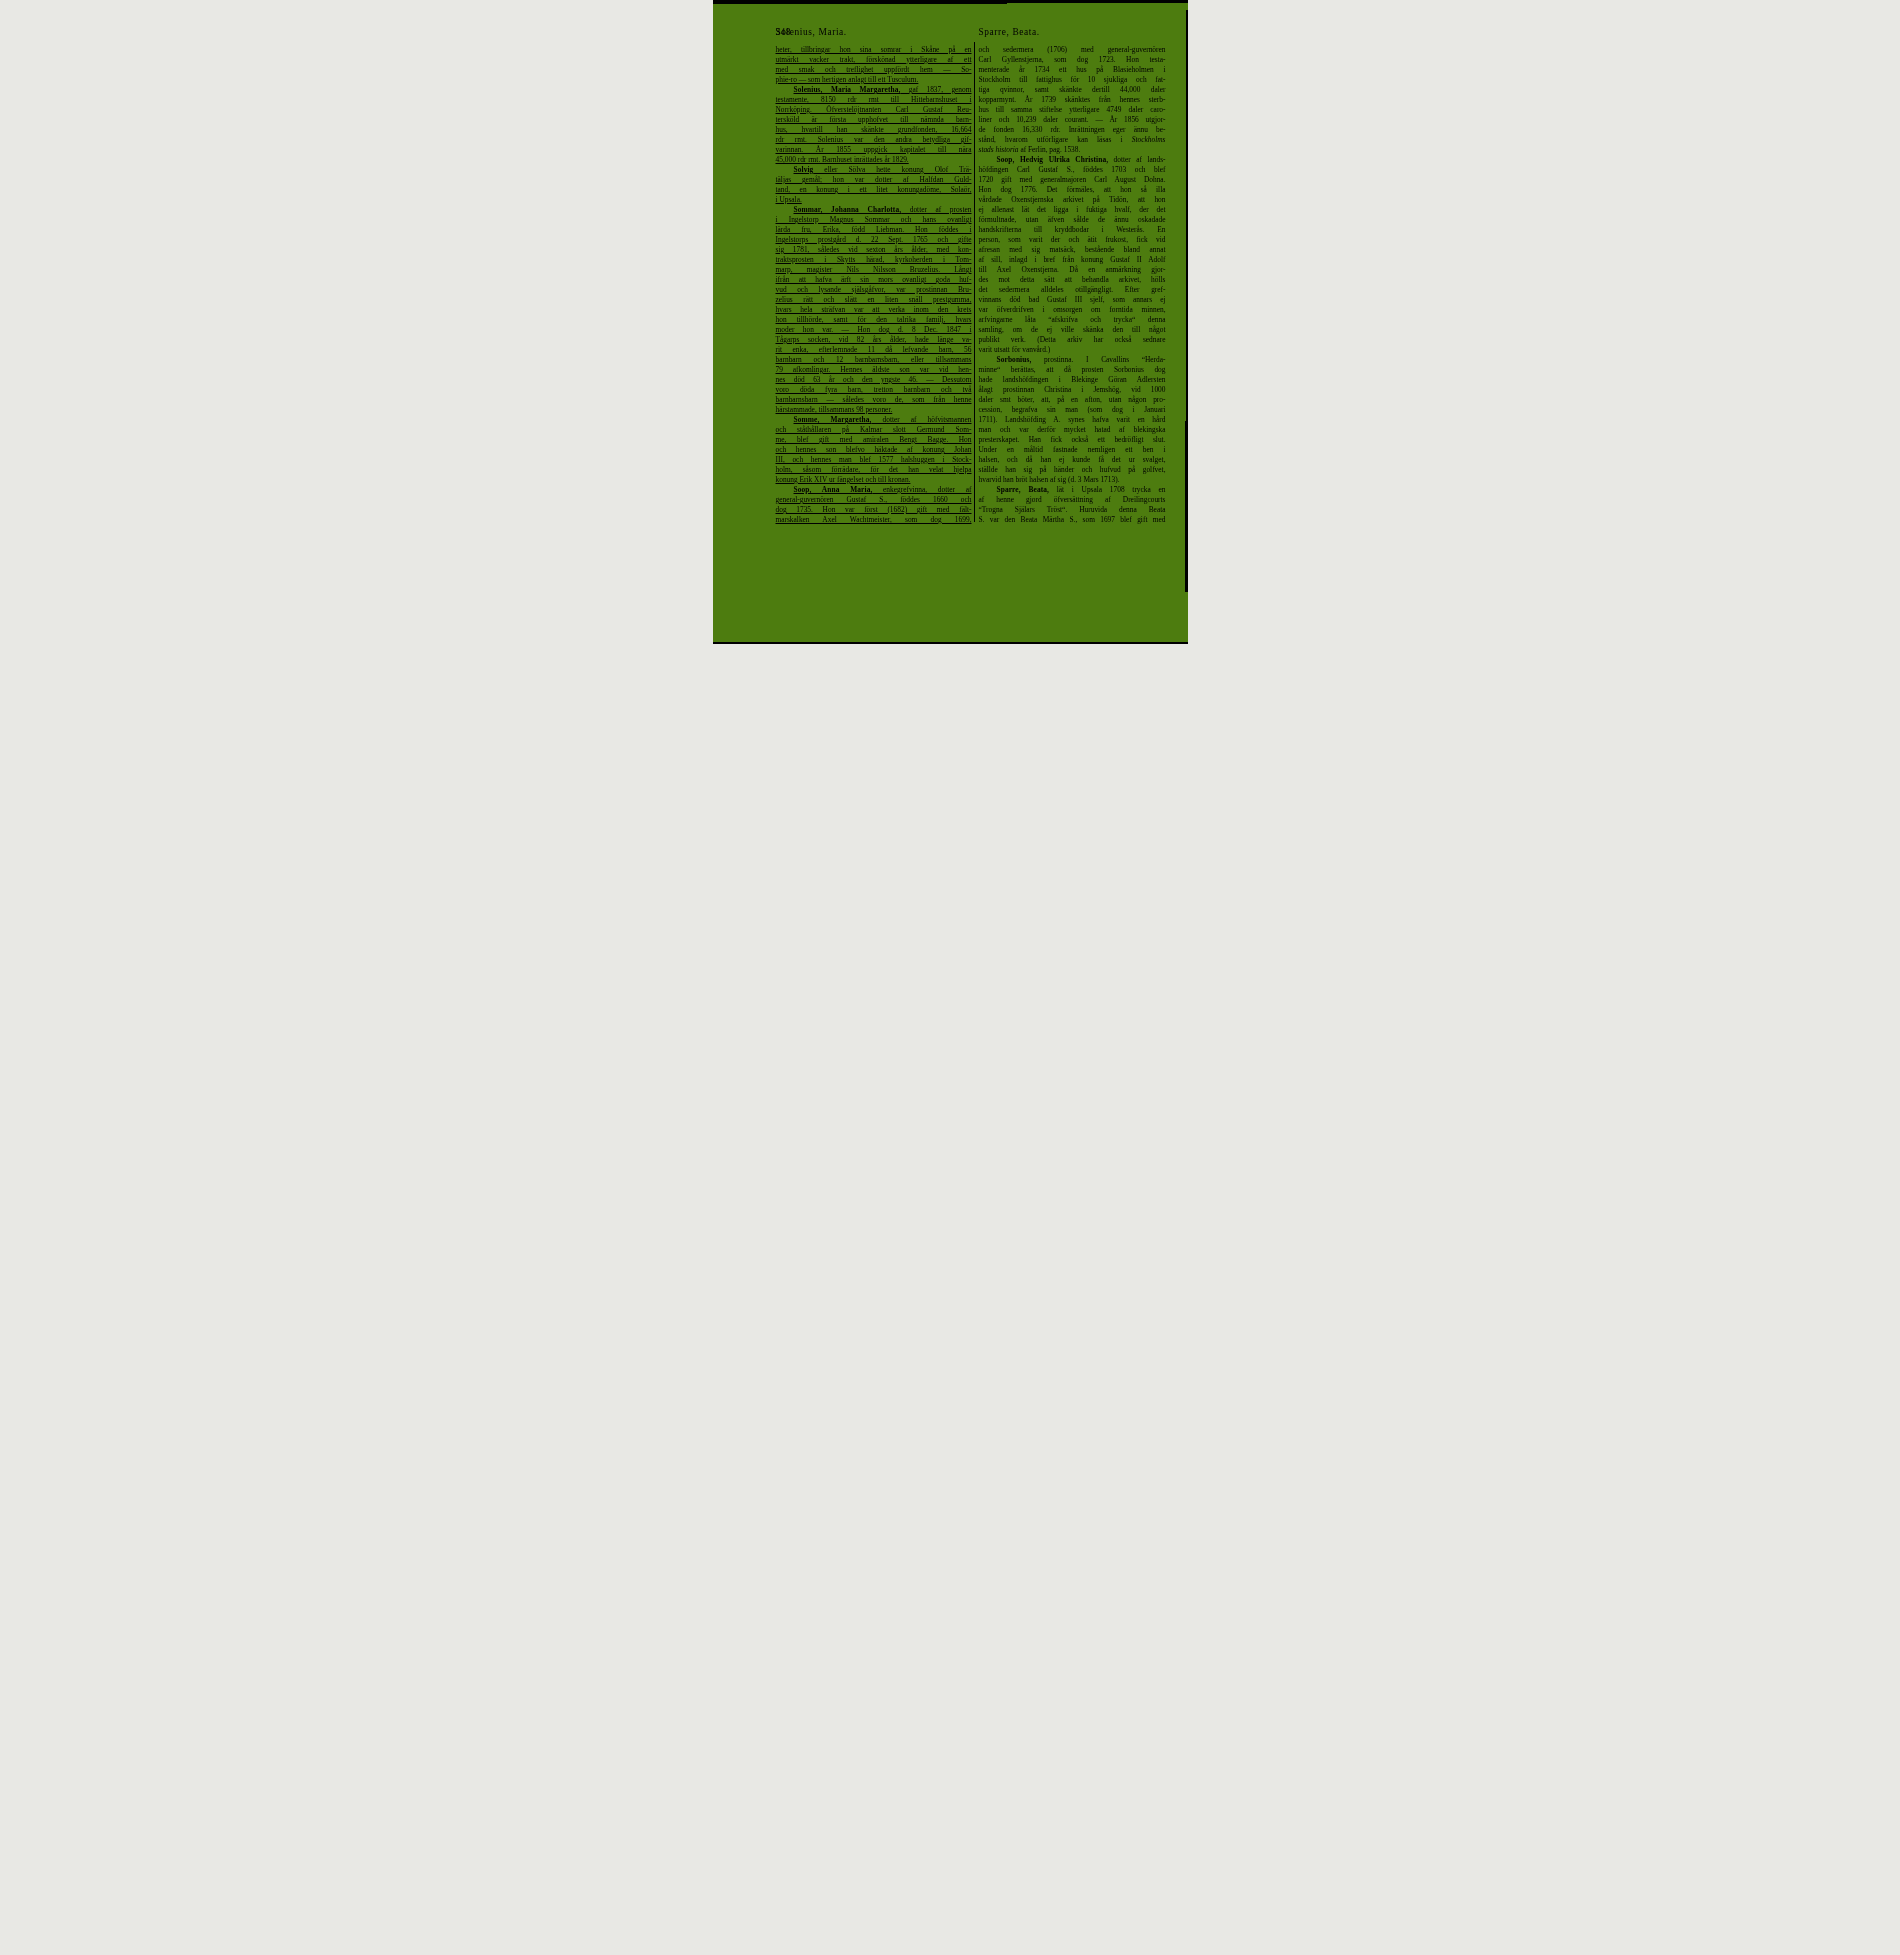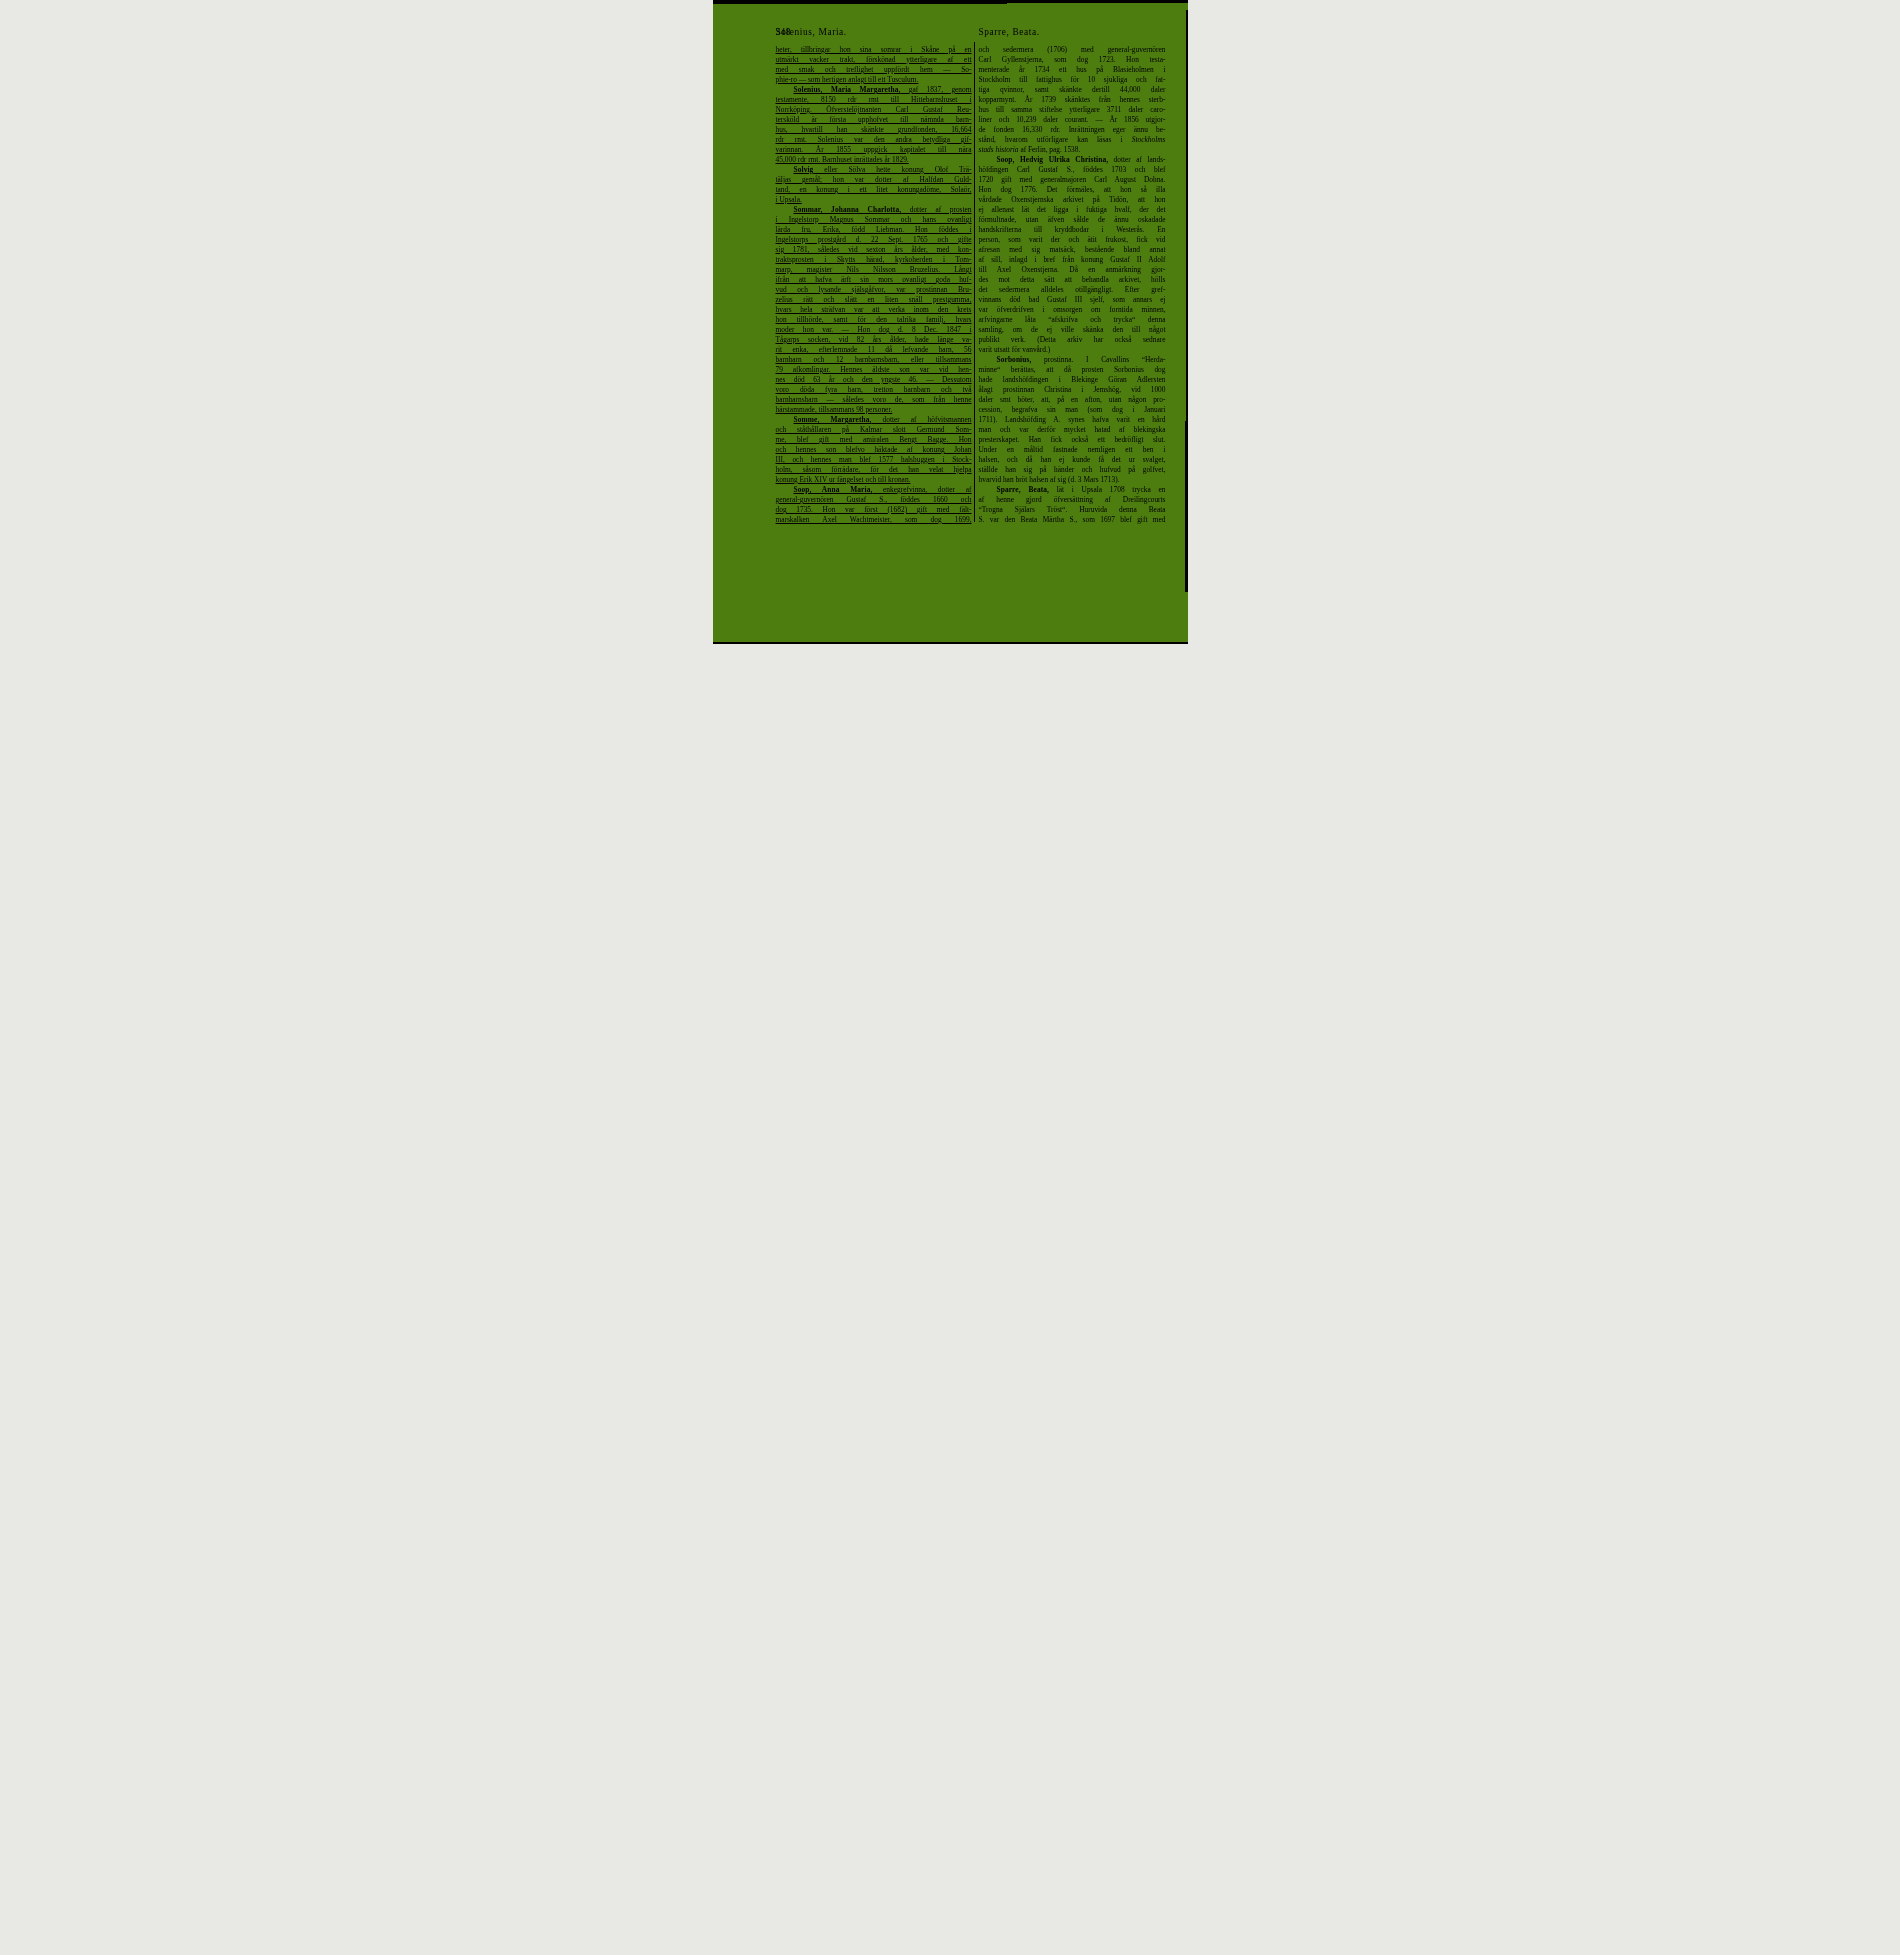--- a/index.html
+++ b/index.html
@@ -118,21 +118,21 @@
       <div class="line"><span>dog 1735.  Hon var först (1682) gift med fält-</span></div>
       <div class="line"><span>marskalken Axel Wachtmeister, som dog 1699,</span></div>
     </div>
   <div class="col col-right">
       <div class="line"><span>och sedermera (1706) med general-guvernören</span></div>
       <div class="line"><span>Carl Gyllenstjerna, som dog 1723.  Hon testa-</span></div>
       <div class="line"><span>menterade år 1734 ett hus på Blasieholmen i</span></div>
       <div class="line"><span>Stockholm till fattighus för 10 sjukliga och fat-</span></div>
       <div class="line"><span>tiga qvinnor, samt skänkte dertill 44,000 daler</span></div>
       <div class="line"><span>kopparmynt.  År 1739 skänktes från hennes sterb-</span></div>
-      <div class="line"><span>hus till samma stiftelse ytterligare 3711 daler caro-</span></div>
+      <div class="line"><span>hus till samma stiftelse ytterligare 4749 daler caro-</span></div>
       <div class="line"><span>liner och 10,239 daler courant. — År 1856 utgjor-</span></div>
       <div class="line"><span>de fonden 16,330 rdr.  Inrättningen eger ännu be-</span></div>
       <div class="line"><span>stånd, hvarom utförligare kan läsas i </span><i>Stockholms</i></div>
       <div class="line pend"><i>stads historia</i><span> af Ferlin, pag. 1538.</span></div>
       <div class="line indent"><b>Soop, Hedvig Ulrika Christina,</b><span> dotter af lands-</span></div>
       <div class="line"><span>höfdingen Carl Gustaf S., föddes 1703 och blef</span></div>
       <div class="line"><span>1720 gift med generalmajoren Carl August Dohna.</span></div>
       <div class="line"><span>Hon dog 1776.  Det förmäles, att hon så illa</span></div>
       <div class="line"><span>vårdade Oxenstjernska arkivet på Tidön, att hon</span></div>
       <div class="line"><span>ej allenast lät det ligga i fuktiga hvalf, der det</span></div>

